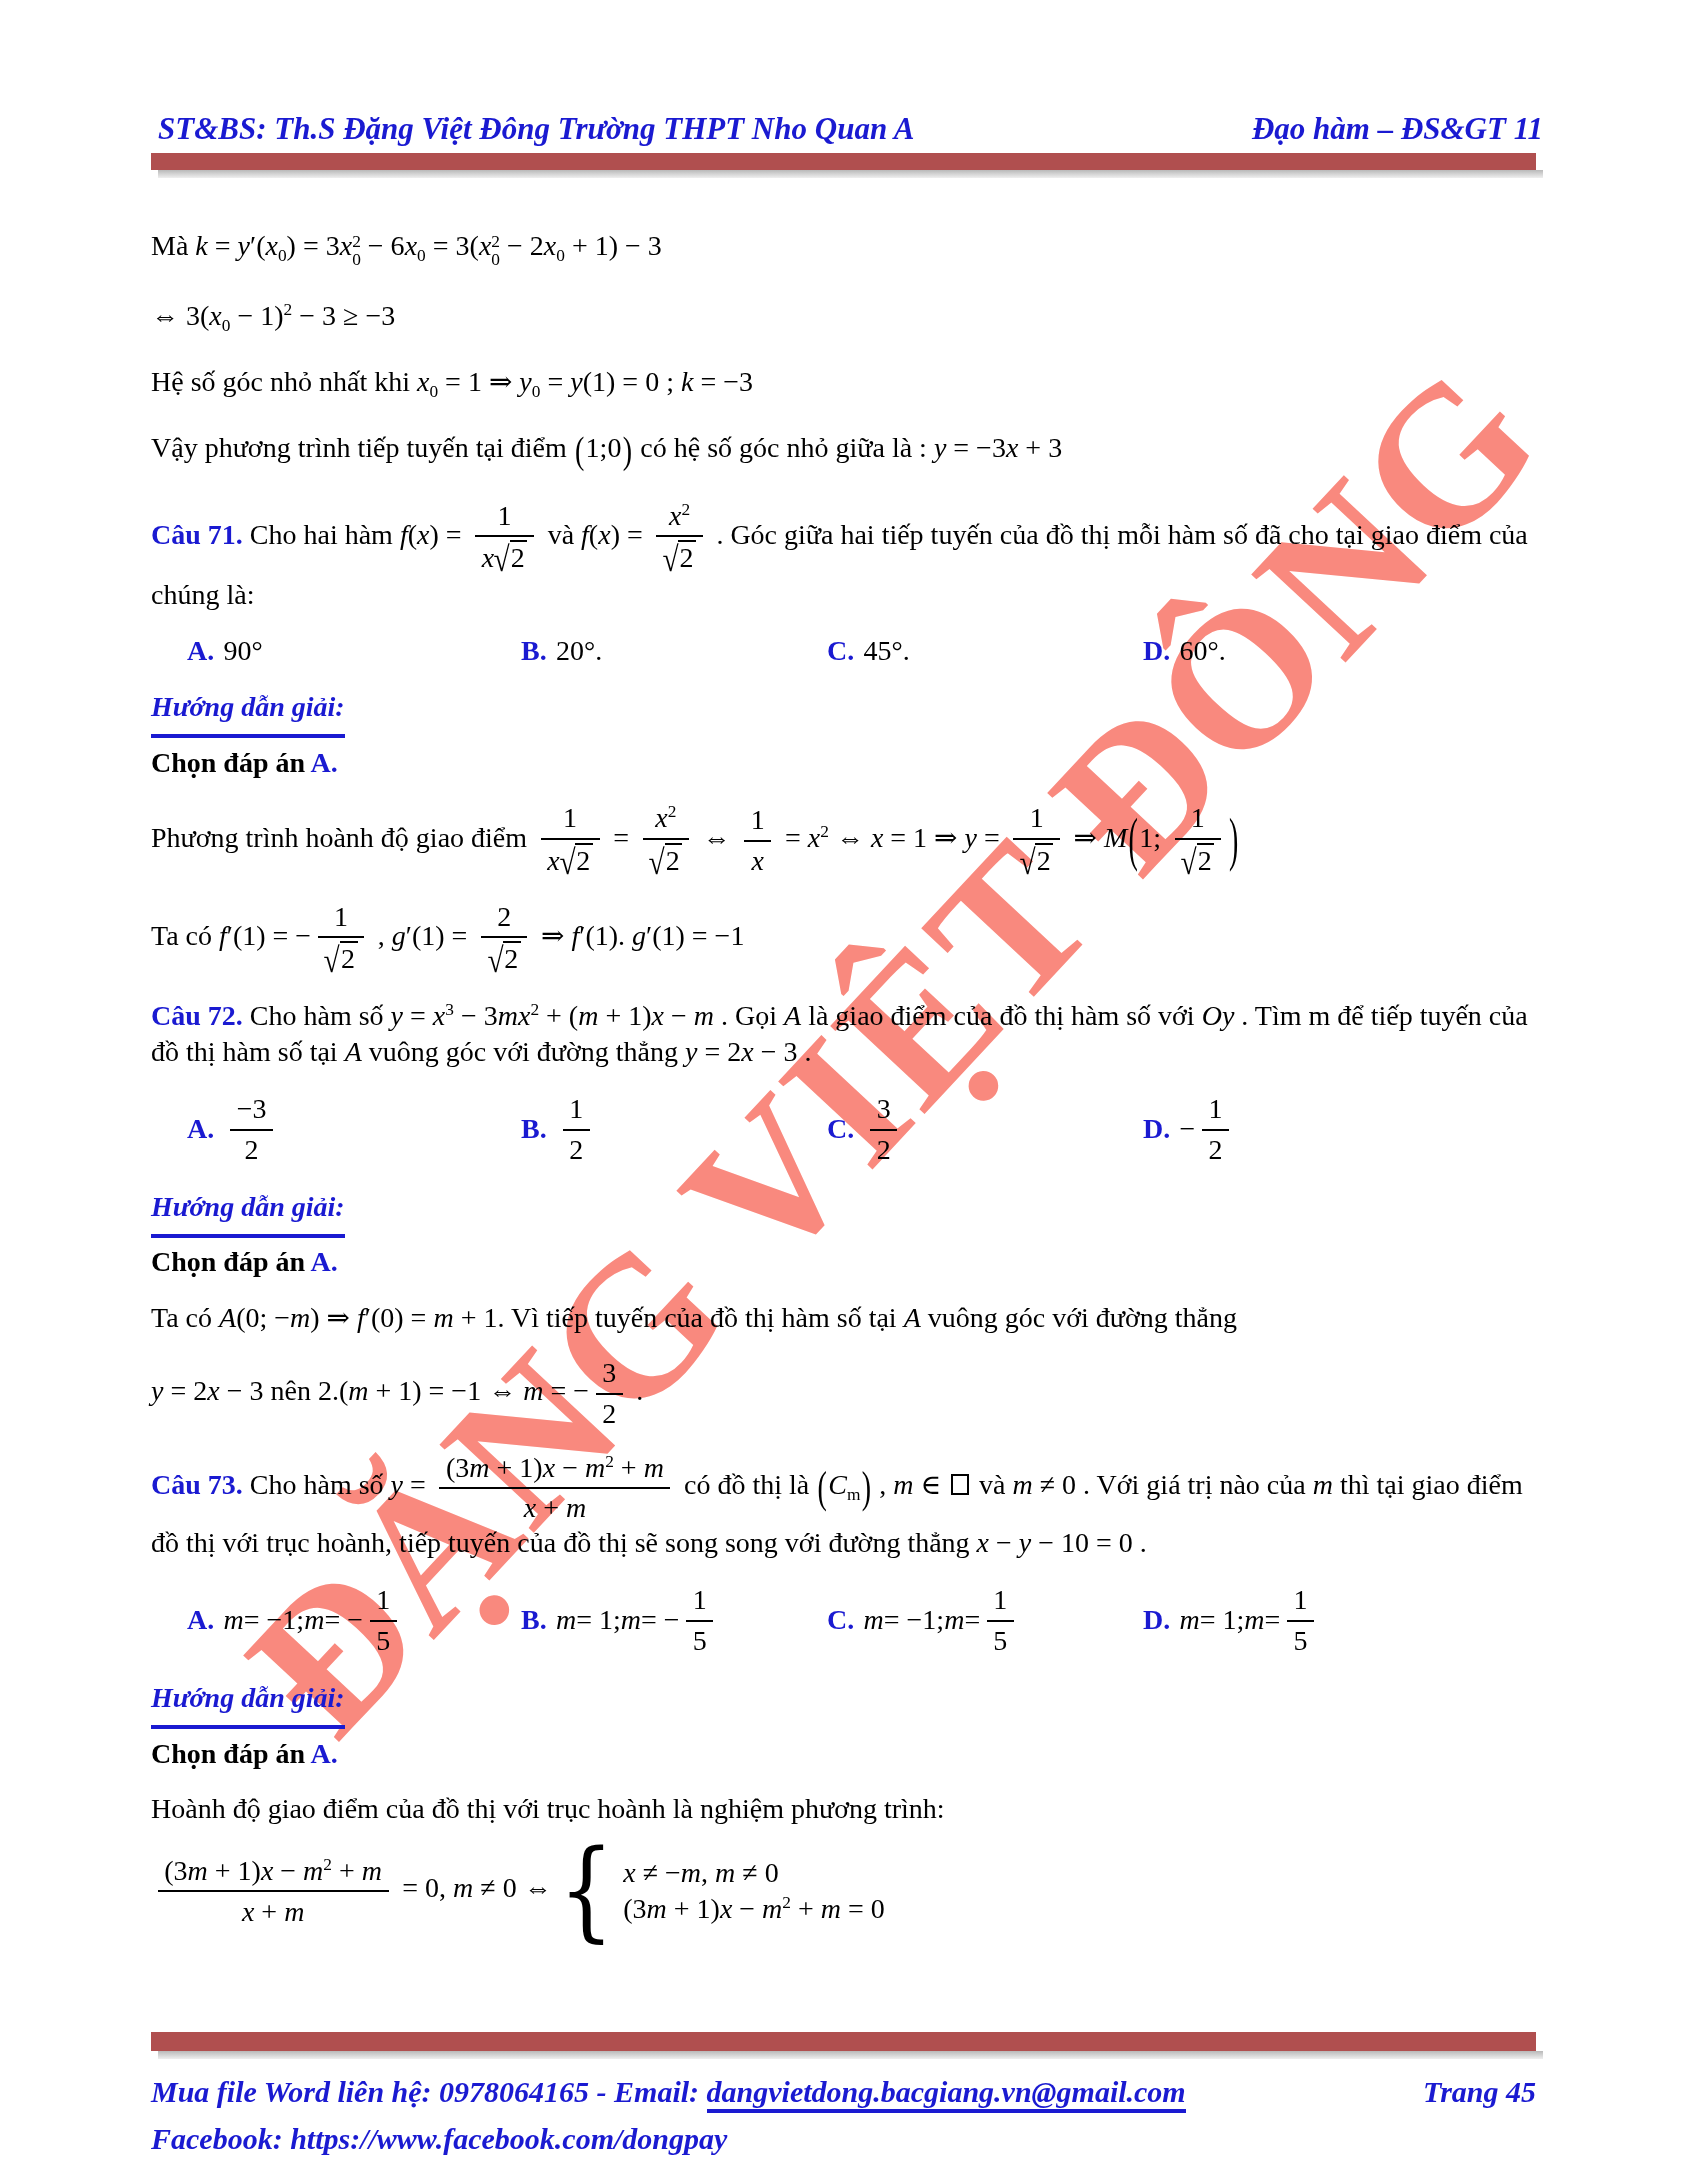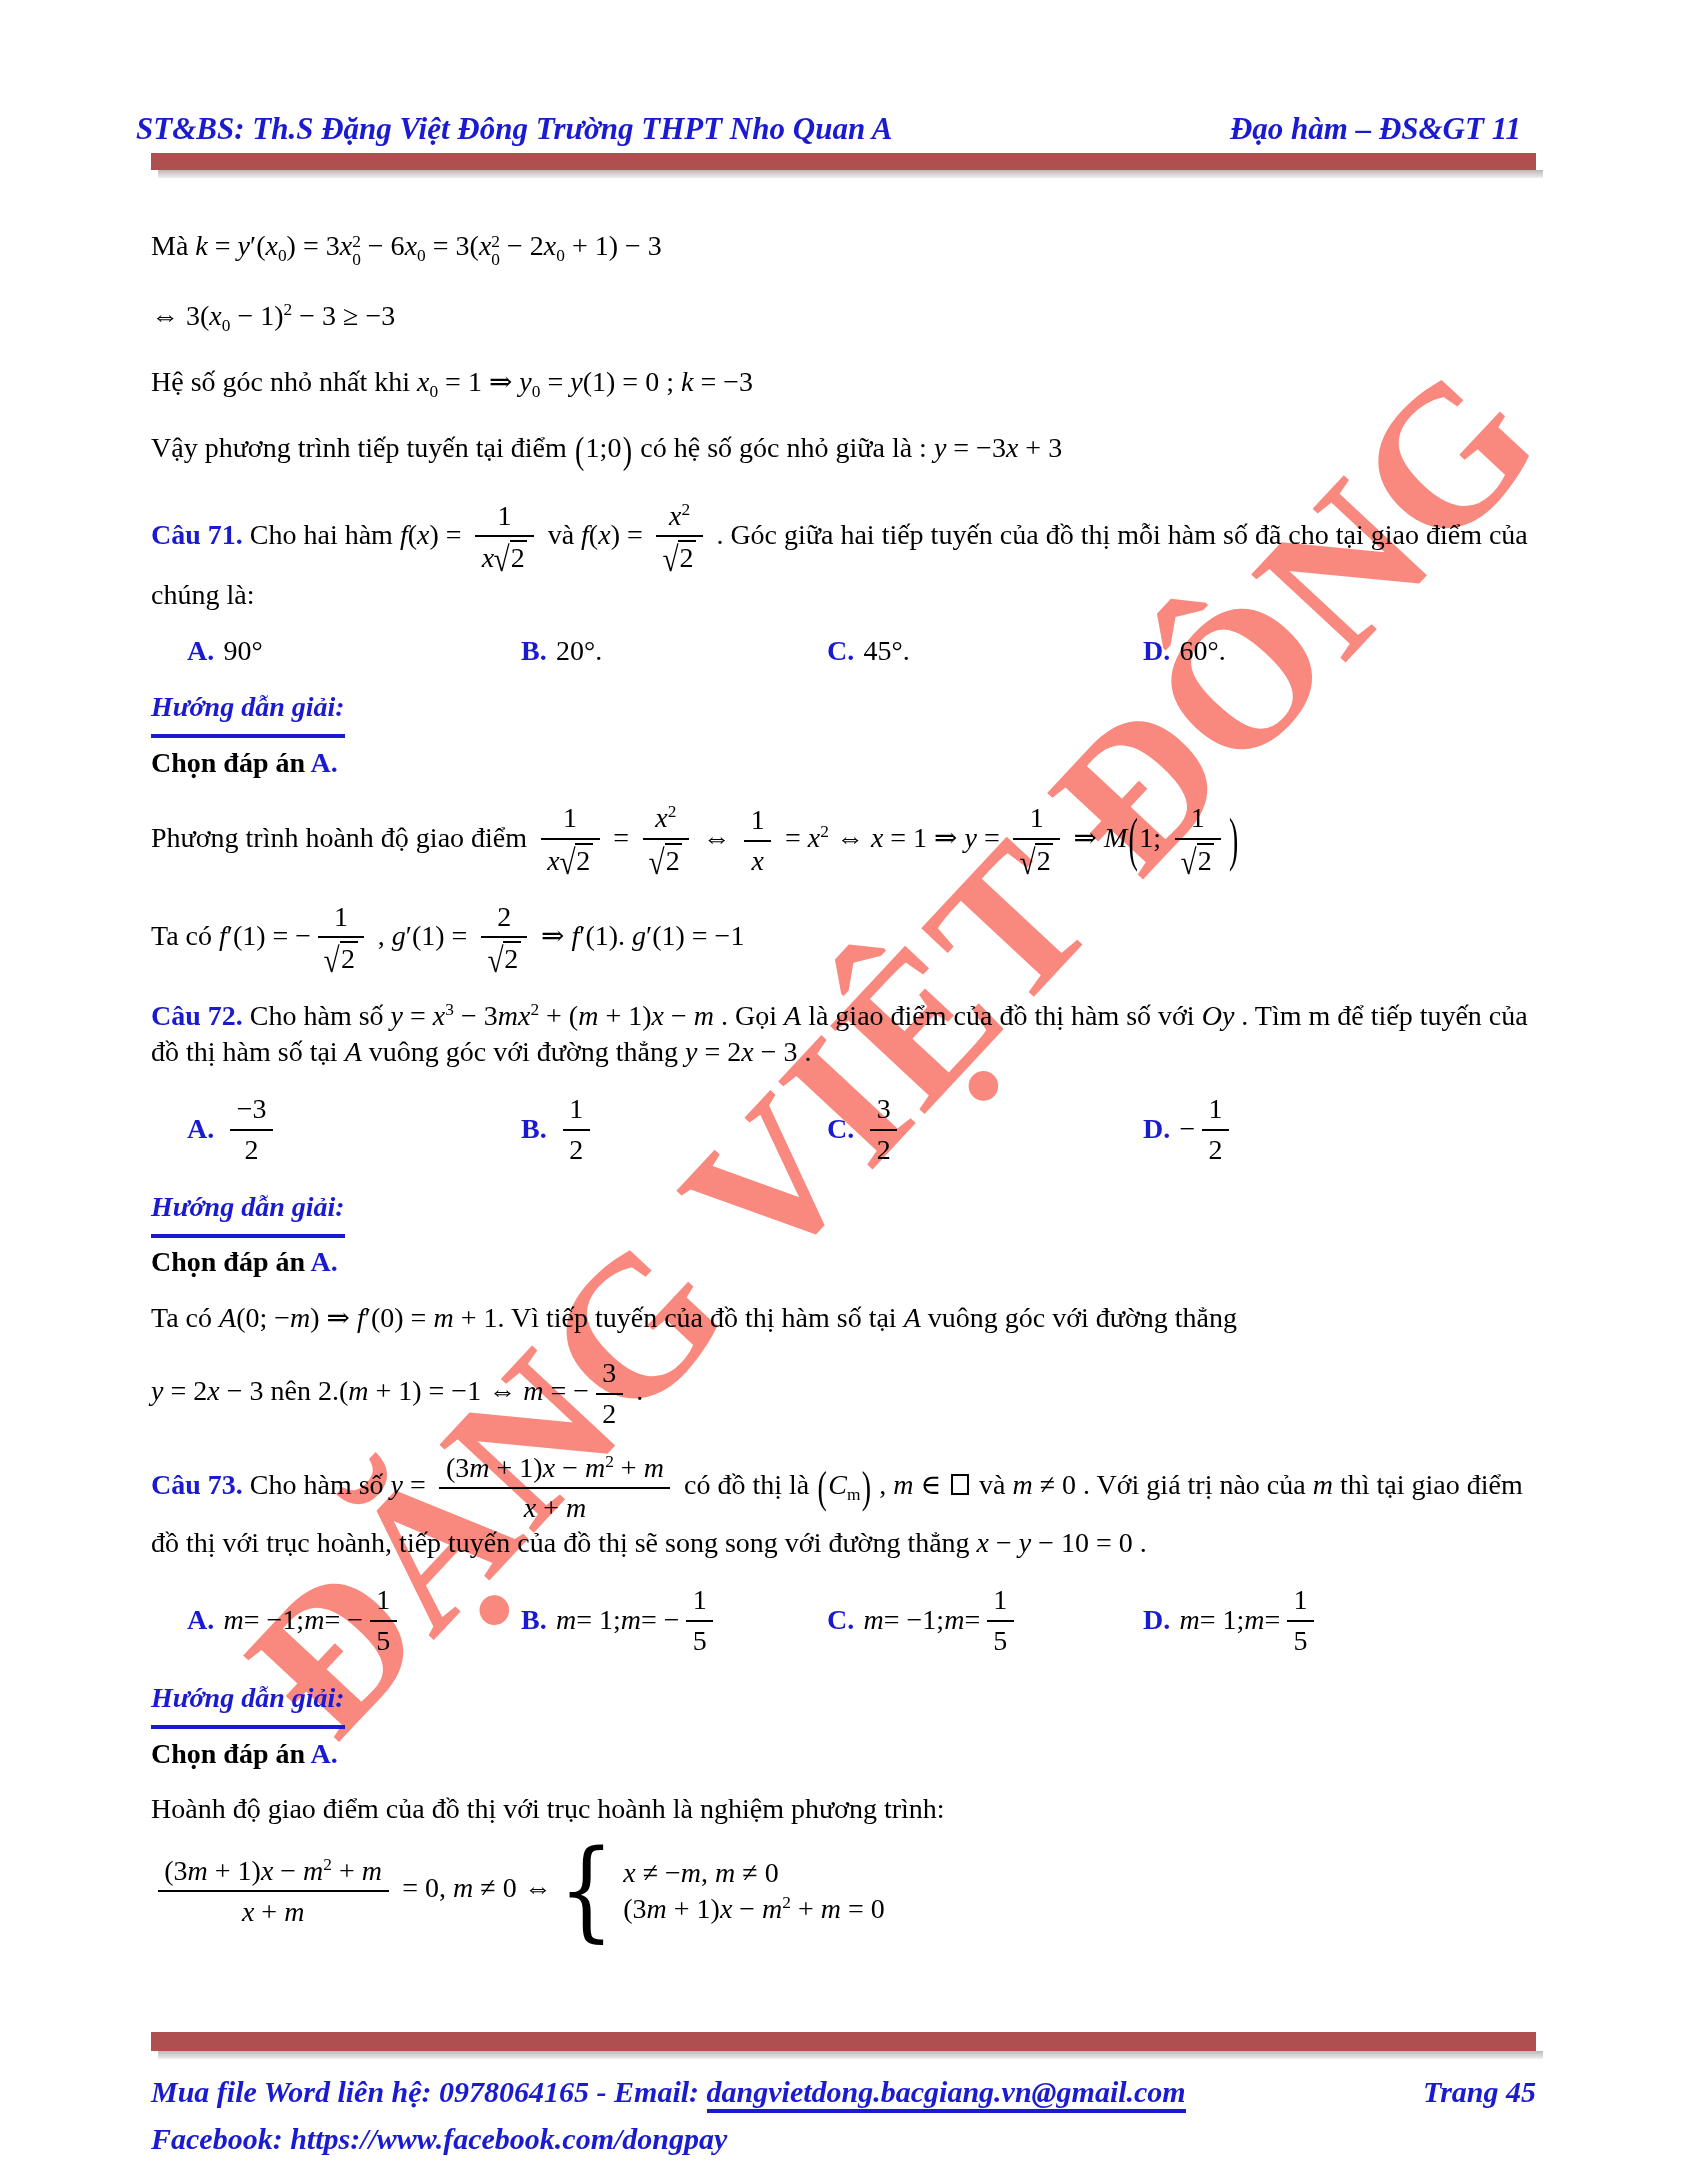--- a/index.html
+++ b/index.html
@@ -1,19 +1,19 @@
 <!DOCTYPE html>
 <html style="font-size:10.6px"><head>
 <meta charset="utf-8">
 <style>
   html,body{margin:0;padding:0;background:#fff;}
   .page{position:relative;width:1687px;height:2183px;background:#ffffff;overflow:hidden;
         font-family:"Liberation Serif","DejaVu Serif",serif;color:#000;font-size:28px;}
   
-  .header{position:absolute;top:111px;left:136px;width:1385px;display:flex;justify-content:space-between;
+  .header{position:absolute;top:111px;left:158px;width:1385px;display:flex;justify-content:space-between;
           font-size:31px;font-weight:bold;font-style:italic;color:var(--blue);z-index:3;}
   .hbar{position:absolute;top:153px;left:151px;width:1385px;height:17px;background:var(--bar);z-index:3;}
   .hbar:after{content:"";position:absolute;left:6.6px;top:17px;width:100%;height:8px;
               background:linear-gradient(#b9b9b9,#efefef);}
   
   .watermark{position:absolute;left:20px;top:979px;width:1667px;text-align:center;z-index:1;
              font-size:197px;font-weight:bold;color:var(--wm);transform:rotate(-47deg);
              white-space:nowrap;letter-spacing:2.6px;}
   
   .content{position:absolute;top:198px;left:151px;width:1389px;z-index:2;}

